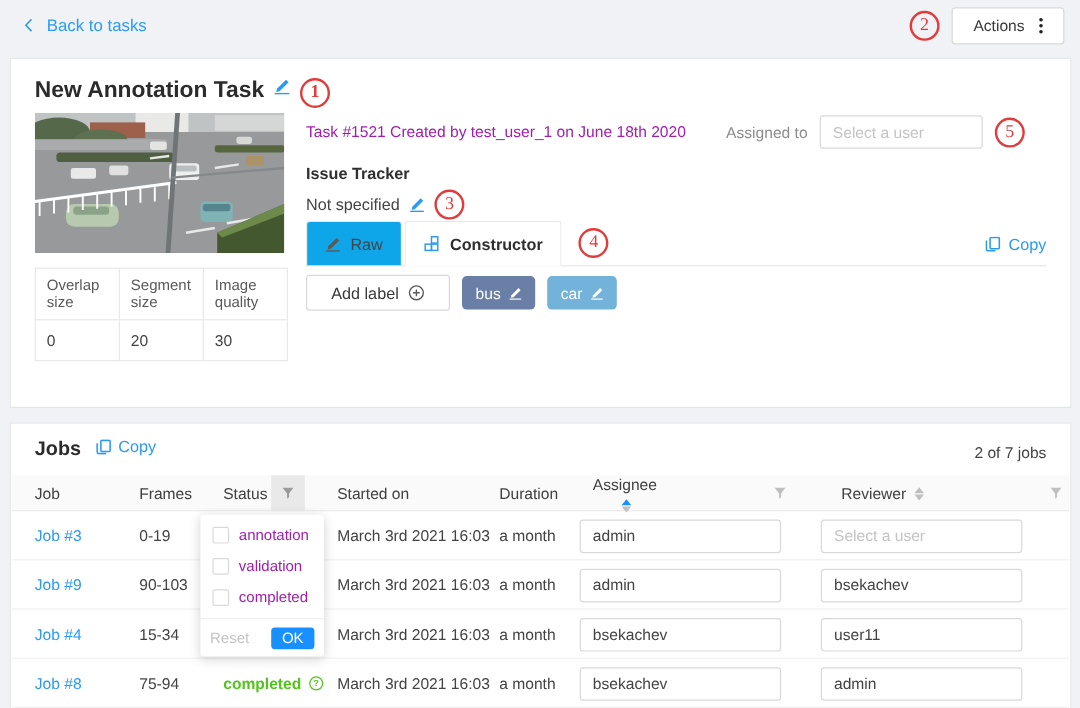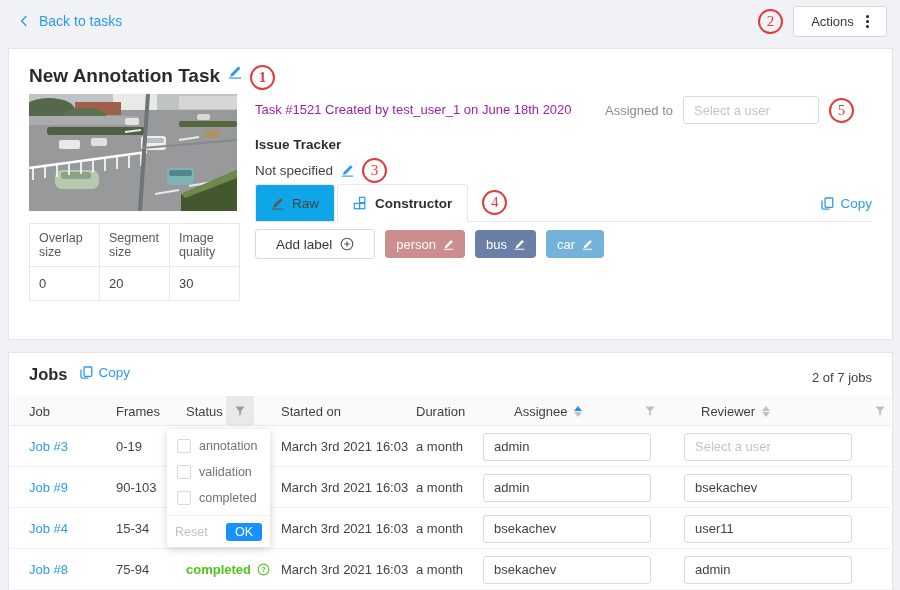--- a/index.html
+++ b/index.html
@@ -89,21 +89,21 @@
   .trow .cell { position:absolute; top:0; height:41px; display:flex; align-items:center; font-size:13px; color:#434343; }
   .job-link { color:#2b9af3; cursor:pointer; }
   .status-done { color:#52c41a; font-weight:600; display:flex; align-items:center; gap:6px; }
   .cell-input { width:168px; }
   .c-job{left:19px;} .c-frames{left:106px;} .c-status{left:176px;} .c-started{left:271px;}
   .c-duration{left:406px;} .c-assignee{left:473px;} .c-reviewer{left:674px;}
 
   
   .filter-dd { position:absolute; left:167px; top:429px; width:103px; background:#fff; border-radius:3px;
     box-shadow:0 2px 10px rgba(0,0,0,.18); z-index:50; padding-top:4px; }
-  .filter-item { display:flex; align-items:center; gap:8px; padding:6px 10px; font-size:12.5px; color:#737373; cursor:pointer; }
+  .filter-item { display:flex; align-items:center; gap:8px; padding:6px 10px; font-size:12.5px; color:#a21caf; cursor:pointer; }
   .cb { width:14px; height:14px; border:1px solid #d9d9d9; border-radius:2px; background:#fff; flex:0 0 auto; }
   .filter-foot { margin-top:4px; border-top:1px solid #f0f0f0; height:32px; display:flex;
     align-items:center; justify-content:space-between; padding:0 8px; }
   .reset-btn { color:#c3c3c3; font-size:12.5px; cursor:default; }
   .ok-btn { background:#1890ff; color:#fff; font-size:12.5px; padding:2px 9px; border-radius:3px;
     border:none; cursor:pointer; font-family:"Liberation Sans",sans-serif; }
 
   svg { display:block; }
 </style>
 </head>
@@ -270,29 +270,20 @@
   <div class="labels-row">
     <div class="add-label-btn">
       <span>Add label</span>
       <span>
         <svg width="14" height="14" viewBox="0 0 16 16" fill="none" stroke="#595959" stroke-width="1.3">
             <circle cx="8" cy="8" r="6.6"></circle>
             <path d="M8 4.8v6.4M4.8 8h6.4"></path>
           </svg>
       </span>
     </div>
-    <div class="chip" style="background: rgb(203, 141, 141);">
-      <span>person</span>
-      <span class="edit-ic">
-        <svg width="11" height="11" viewBox="0 0 16 16" fill="currentColor">
-            <path d="M11.8 1.6l2.5 2.5-8.6 8.6-3.1.6.6-3.1z"></path>
-            <rect x="1" y="14.2" width="14" height="1.4"></rect>
-          </svg>
-      </span>
-    </div>
     <div class="chip" style="background: rgb(106, 127, 166);">
       <span>bus</span>
       <span class="edit-ic">
         <svg width="11" height="11" viewBox="0 0 16 16" fill="currentColor">
             <path d="M11.8 1.6l2.5 2.5-8.6 8.6-3.1.6.6-3.1z"></path>
             <rect x="1" y="14.2" width="14" height="1.4"></rect>
           </svg>
       </span>
     </div>
     <div class="chip" style="background: rgb(115, 178, 217);">
@@ -340,21 +331,21 @@
       <svg width="12" height="12" viewBox="0 0 16 16">
           <path d="M2 2h12l-4.8 6.2v4.4L7 14.2V8.2z" fill="#9a9a9a"></path>
         </svg>
     </div>
     <div class="hcell" style="left:271px;">
         <span>Started on</span>
       </div>
     <div class="hcell" style="left:406px;">
         <span>Duration</span>
       </div>
-    <div class="hcell" style="left:504px;">
+    <div class="hcell" style="left:484px;flex-direction:column;">
       <span>Assignee</span>
       <span class="sorter">
           <i class="up on"></i>
           <i class="down"></i>
         </span>
     </div>
     <div class="funnel-cell" style="left:626px;">
       <svg width="12" height="12" viewBox="0 0 16 16">
           <path d="M2 2h12l-4.8 6.2v4.4L7 14.2V8.2z" fill="#bfbfbf"></path>
         </svg>

